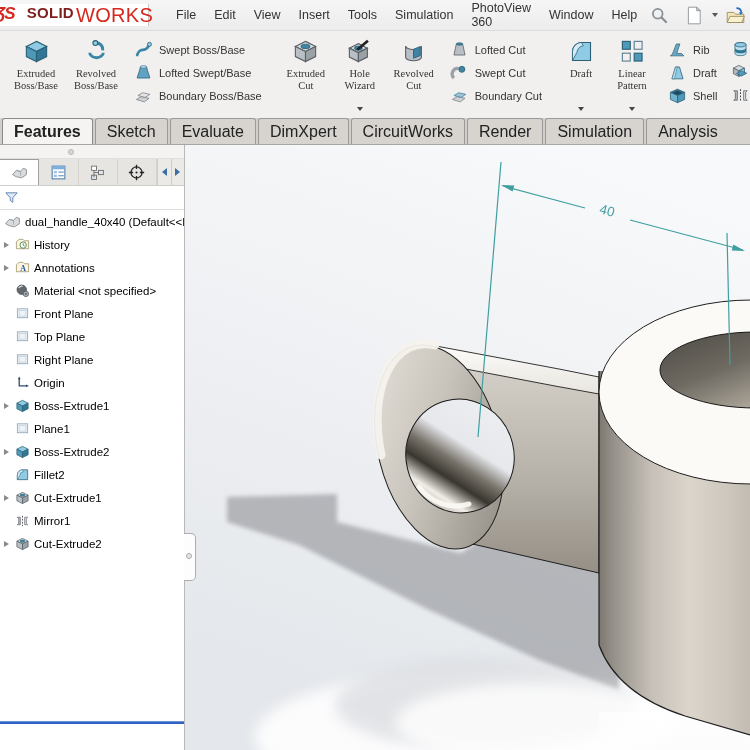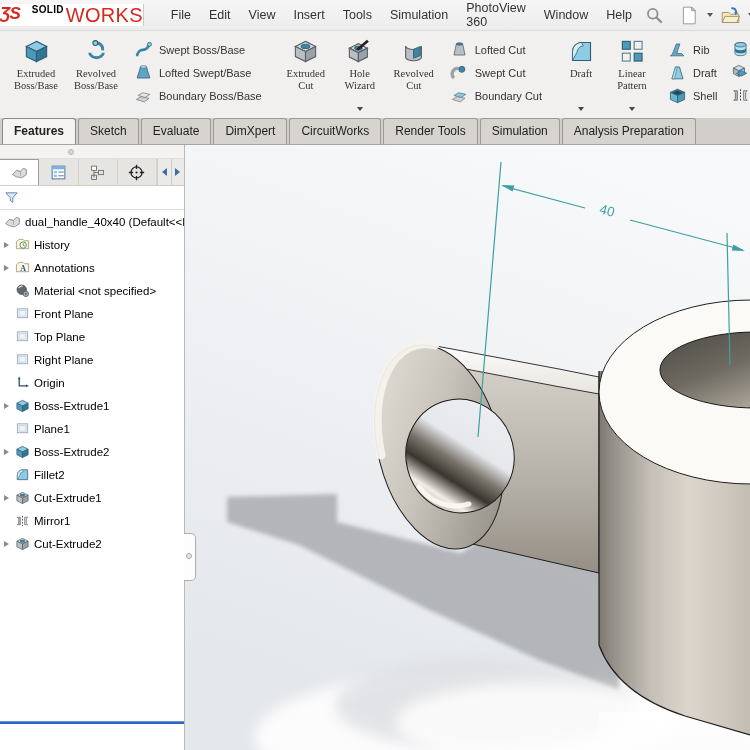--- a/index.html
+++ b/index.html
@@ -5,21 +5,21 @@
   html,body{margin:0;padding:0;width:750px;height:750px;overflow:hidden;
     font-family:"Liberation Sans",sans-serif;background:#fff;}
   #app{position:relative;width:750px;height:750px;}
 
   
   #menubar{position:absolute;left:0;top:0;width:750px;height:30px;
     background:linear-gradient(#f6f6f6,#ececec);display:flex;align-items:center;}
   #logo{width:148px;height:22px;background:#fff;border-right:1px solid #c9c9c9;
     display:flex;align-items:flex-start;justify-content:center;gap:2px;white-space:nowrap;}
   #logo .mark{color:#d5281e;font-weight:bold;font-style:italic;font-size:17px;letter-spacing:-1px;margin-right:2px;}
-  #logo .b1{color:#000000;font-weight:bold;font-size:10px;letter-spacing:.3px;margin-left:8px;}
+  #logo .b1{color:#7f1d1d;font-weight:bold;font-size:15px;letter-spacing:.3px;margin-left:8px;}
   #logo .b2{color:#d5281e;font-size:20px;letter-spacing:.3px;}
   #menus{display:flex;align-items:center;margin-left:18px;}
   .menu-item{font-size:12.5px;color:#333;padding:4px 9px;cursor:default;}
   .qsep{width:1px;height:22px;background:#cfcfcf;margin:0 6px;}
   #quickbar{display:flex;align-items:center;gap:2px;}
   .qbtn{display:flex;align-items:center;padding:2px 1px;}
   .qbtn svg{width:21px;height:21px;}
   .dd-mini{width:0;height:0;border-left:3.5px solid transparent;border-right:3.5px solid transparent;
     border-top:4px solid #555;margin:0 4px;}
 
@@ -35,21 +35,21 @@
     border-left:3.5px solid transparent;border-right:3.5px solid transparent;border-top:4px solid #444;}
   .smallcol{display:flex;flex-direction:column;height:82px;padding:5px 2px 6px 4px;box-sizing:border-box;}
   .btn-sm{display:flex;align-items:center;gap:6px;height:23px;padding:0 4px;}
   .btn-sm svg{width:19px;height:19px;}
   .btn-sm .lbl{font-size:11px;color:#333;white-space:nowrap;}
   .w58{width:60px}.w52{width:52px}.w56{width:56px}.w44{width:46px}
 
   
   #tabbar{position:absolute;left:0;top:118px;width:750px;height:27px;background:#d2cfcb;
     display:flex;align-items:flex-end;border-bottom:1px solid #a8a6a3;box-sizing:border-box;}
-  .tab{height:25px;line-height:25px;padding:0 11px;font-size:12px;color:#222;
+  .tab{height:25px;line-height:25px;padding:0 11px;font-size:16px;color:#222;
     background:#d7d4d0;border:1px solid #999;border-bottom:none;border-radius:3px 3px 0 0;margin-left:2px;}
   .tab.active{background:#f5f4f2;font-weight:bold;border-color:#8a8a8a;}
 
   
   #tree-panel{position:absolute;left:0;top:145px;width:184px;height:605px;background:#fff;
     border-right:1px solid #b9b9b9;box-sizing:content-box;}
   #panel-grip{height:13px;background:#f4f3f2;border-bottom:1px solid #e0dfde;position:relative;}
   #panel-grip .dot{position:absolute;left:68px;top:4px;width:6px;height:6px;border-radius:50%;
     background:#d9d9d9;border:1px solid #b5b5b5;box-sizing:border-box;}
   #mgr-tabs{height:26px;background:#e7e5e2;display:flex;align-items:stretch;border-bottom:1px solid #cfcdca;position:relative;}

